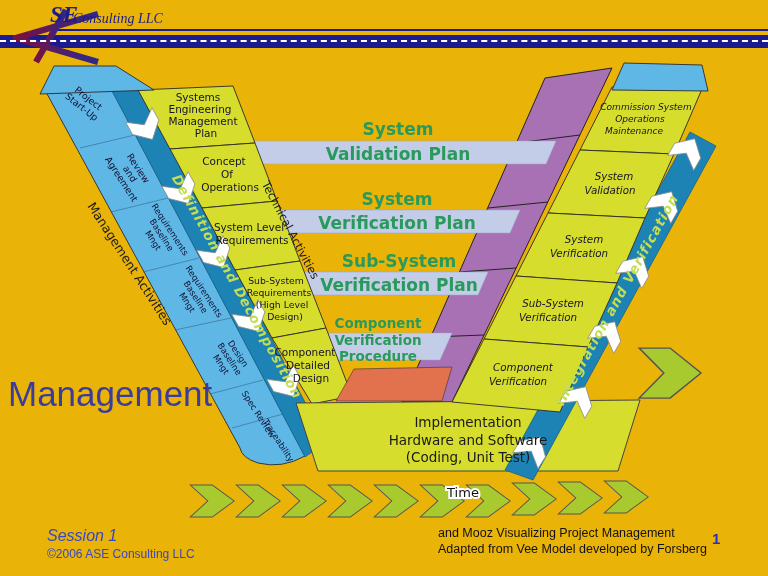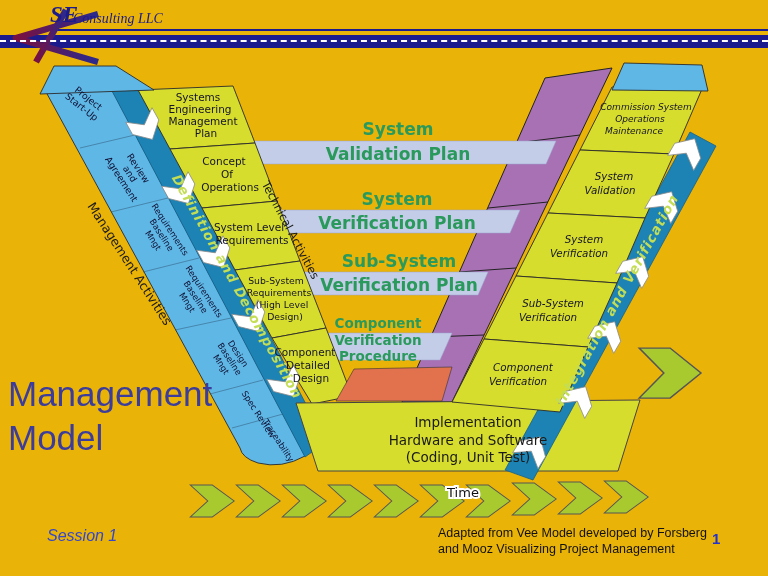--- a/index.html
+++ b/index.html
@@ -229,22 +229,22 @@
       <path class="chev" transform="translate(532,499) scale(2.2,1.6)" d="M-9,-10 L1,-10 L11,0 L1,10 L-9,10 L-1,0 Z"></path>
       <path class="chev" transform="translate(578,498) scale(2.2,1.6)" d="M-9,-10 L1,-10 L11,0 L1,10 L-9,10 L-1,0 Z"></path>
       <path class="chev" transform="translate(624,497) scale(2.2,1.6)" d="M-9,-10 L1,-10 L11,0 L1,10 L-9,10 L-1,0 Z"></path>
       <path class="chev" transform="translate(667,373) scale(3.1,2.5)" d="M-9,-10 L1,-10 L11,0 L1,10 L-9,10 L-1,0 Z"></path>
     </g>
     <text x="463" y="497" font-size="13" fill="#111" text-anchor="middle" paint-order="stroke" stroke="#ffffff" stroke-width="4" style="font-family:'DejaVu Sans',sans-serif">Time</text>
   </svg>
 
   <div id="page-title">
     <div>Management</div>
-    <div>Model</div>
   </div>
   <div id="session">Session 1</div>
+  <div id="copyright">©2006 ASE Consulting LLC</div>
   <div id="attribution">
+    <div>and Mooz Visualizing Project Management</div>
     <div>Adapted from Vee Model developed by Forsberg</div>
-    <div>and Mooz Visualizing Project Management</div>
   </div>
   <div id="page-number">1</div>
 
 </div>
 
 </body></html>

